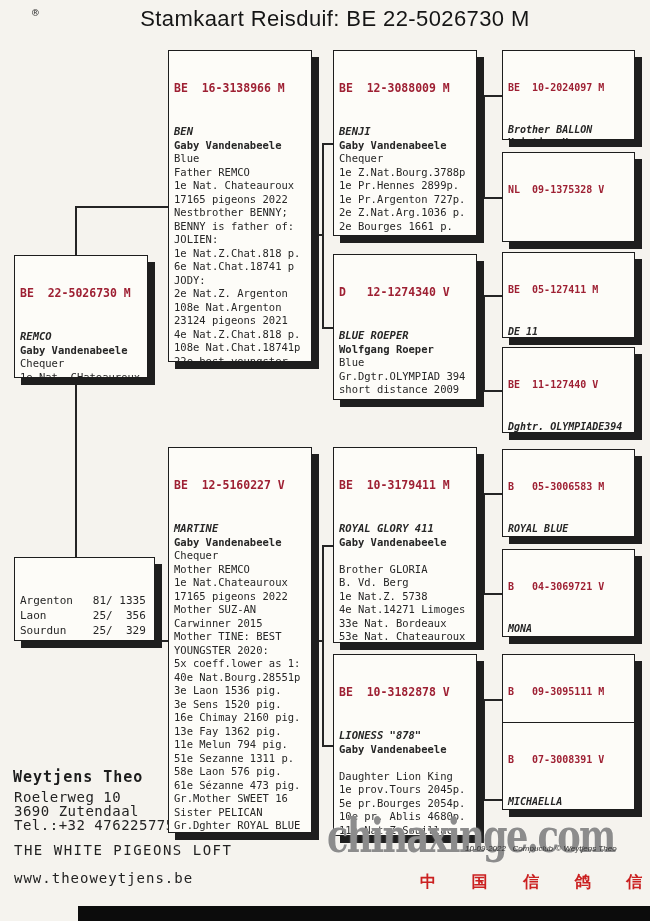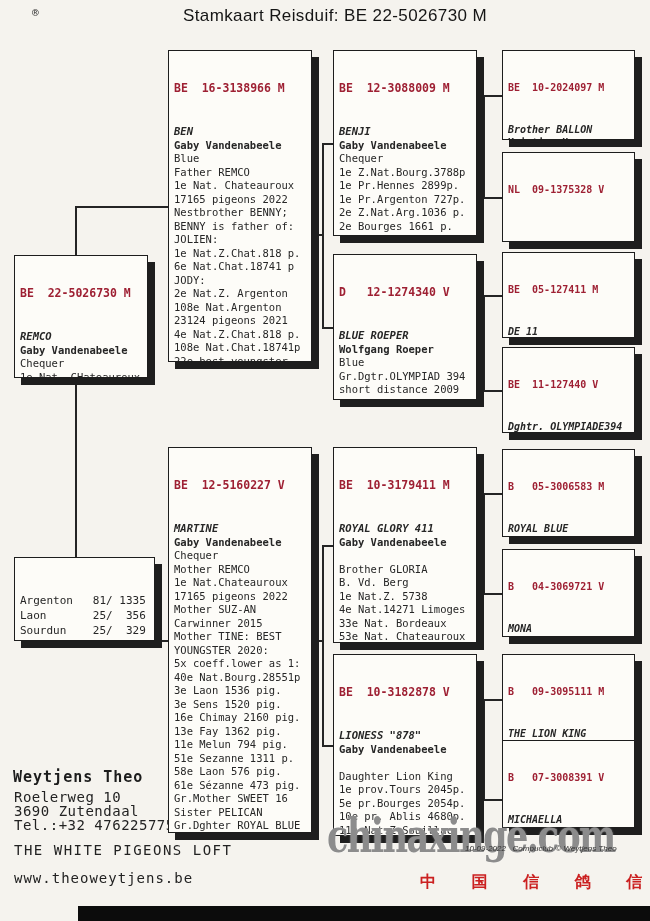--- a/index.html
+++ b/index.html
@@ -4,21 +4,21 @@
 <style>
   html,body{margin:0;padding:0;background:#ffffff;}
   #stage{
     position:relative;width:650px;height:921px;margin:0 auto;
     background:#f5f3ee;overflow:hidden;
     font-family:"DejaVu Sans Mono","Liberation Mono",monospace;color:#262626;
   }
   .title{
     position:absolute;left:0;right:0;top:6px;text-align:center;
     font-family:"Liberation Sans","DejaVu Sans",sans-serif;
-    font-size:17px;font-weight:500;letter-spacing:.4px;color:#151515;
+    font-size:22px;font-weight:500;letter-spacing:.4px;color:#151515;
     padding-left:20px;
   }
   .regmark{position:absolute;left:32px;top:6px;font-size:11px;color:#333;}
   
   .pbox{
     position:absolute;box-sizing:border-box;z-index:2;
     background:#fdfcf8;border:1.5px solid #1d1d1d;
     box-shadow:7px 7px 0 0 #1e1e1e;
     padding:3px 4px 2px 5px;overflow:hidden;
     font-size:10.5px;line-height:13.5px;white-space:pre;
@@ -37,21 +37,21 @@
   #b-blue-roeper{left:333px;top:254px;width:144px;height:146px;}
   #b-royal-glory{left:333px;top:447px;width:144px;height:196px;}
   #b-lioness    {left:333px;top:654px;width:144px;height:182px;}
   #b-ballon     {left:502px;top:50px; width:133px;height:90px;}
   #b-cees       {left:502px;top:152px;width:133px;height:90px;}
   #b-de11       {left:502px;top:252px;width:133px;height:86px;}
   #b-olympiade  {left:502px;top:347px;width:133px;height:86px;}
   #b-royal-blue {left:502px;top:449px;width:133px;height:88px;}
   #b-mona       {left:502px;top:549px;width:133px;height:88px;}
   #b-lion-king  {left:502px;top:654px;width:133px;height:90px;}
-  #b-michaella  {left:502px;top:740px;width:133px;height:88px;}
+  #b-michaella  {left:502px;top:722px;width:133px;height:88px;}
   
   .hline,.vline{position:absolute;background:#242424;z-index:1;}
   .hline{height:1.5px;}
   .vline{width:1.5px;}
   #l1 {left:75px; top:206px;width:93px;}
   #l2 {left:75px; top:206px;height:49px;}
   #l3 {left:75px; top:378px;height:263px;}
   #l4 {left:75px; top:640px;width:93px;}
   #l5 {left:322px;top:143px;height:184px;}
   #l6 {left:322px;top:143px;width:11px;}

